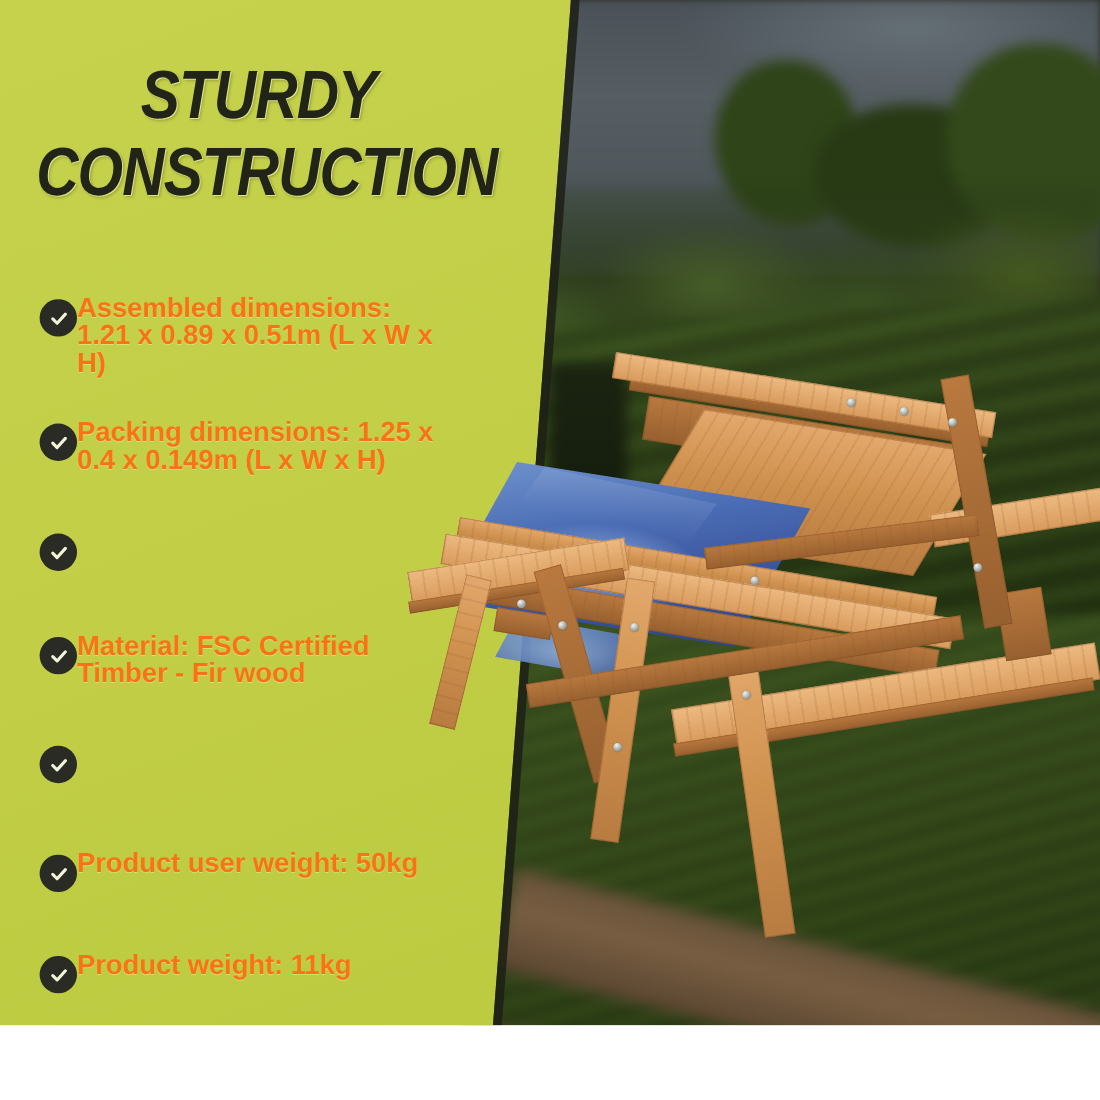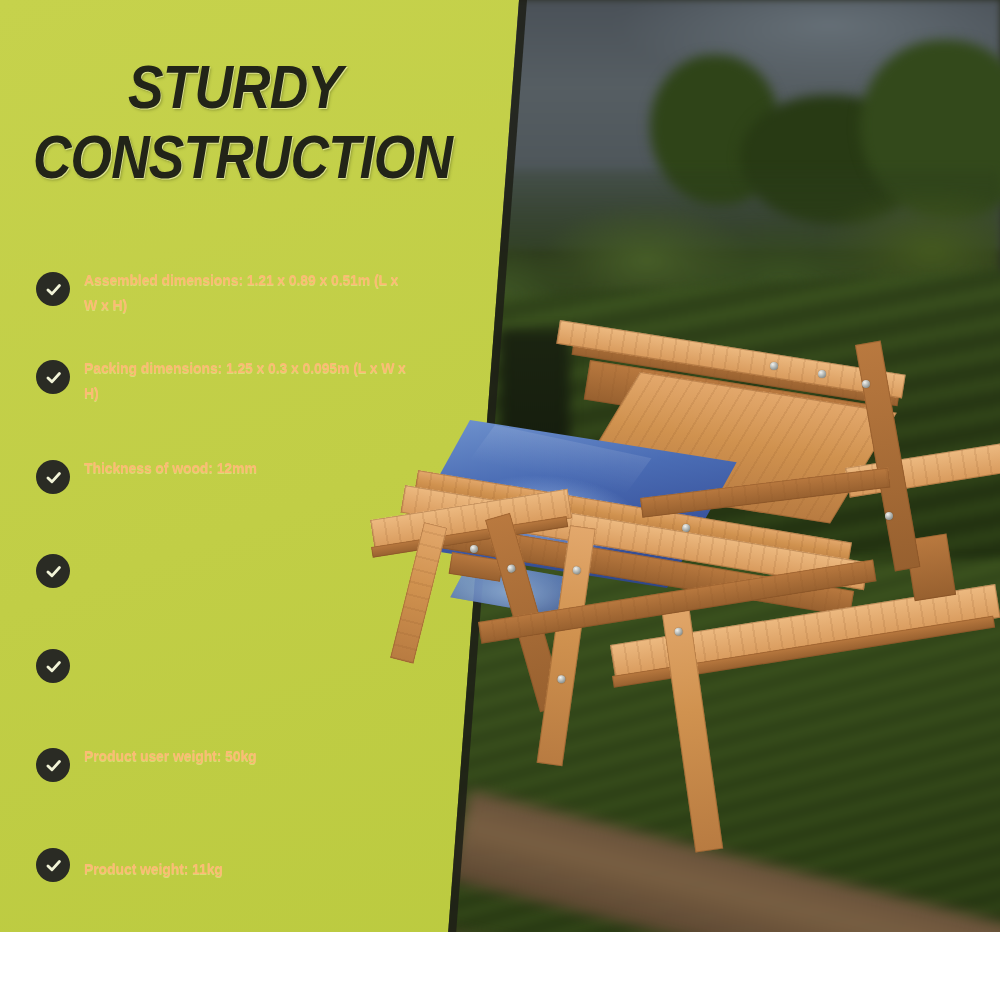--- a/index.html
+++ b/index.html
@@ -151,37 +151,36 @@
     display:flex;
     align-items:flex-start;
     min-height:46px;
   }
   .b0{margin-top:0px;}
   .b1{margin-top:38px;}
   .b2{margin-top:50px;}
   .b3{margin-top:48px;}
   .b4{margin-top:49px;}
   .b5{margin-top:53px;}
-  .b6{margin-top:46px;align-items:flex-end;}
+  .b6{margin-top:46px;}
 
   .check-icon{
     flex:0 0 auto;
     width:34px;height:34px;border-radius:50%;
     background:#2a2b24;
     display:flex;align-items:center;justify-content:center;
     margin-top:4px;
   }
   .check-icon svg{display:block;}
   .bullet-text{
-    margin-left:14px;
     font-family:"Liberation Sans", sans-serif;
     font-weight:bold;
-    font-size:14px;
+    font-size:25px;
     line-height:25px;
-    color:#fdba74;
+    color:#f97316;
     letter-spacing:-.1px;
     max-width:330px;
     text-shadow:0 1px 0 rgba(240,247,170,.45);
   }
 </style>
 </head>
 <body>
 
 <div id="poster">
 
@@ -306,38 +305,38 @@
         </span>
         <span class="bullet-text">Assembled dimensions: 1.21 x 0.89 x 0.51m (L x W x H)</span>
       </div>
 
       <div class="bullet b1">
         <span class="check-icon">
           <svg width="19" height="19" viewBox="0 0 24 24" aria-hidden="true">
             <path d="M5 12.5 L10 17.5 L19.5 7" fill="none" stroke="#F2F4D8" stroke-width="3.6" stroke-linecap="round" stroke-linejoin="round"></path>
           </svg>
         </span>
-        <span class="bullet-text">Packing dimensions: 1.25 x 0.3 x 0.095m (L x W x H)</span>
+        <span class="bullet-text">Packing dimensions: 1.25 x 0.4 x 0.149m (L x W x H)</span>
       </div>
 
       <div class="bullet b2">
         <span class="check-icon">
           <svg width="19" height="19" viewBox="0 0 24 24" aria-hidden="true">
             <path d="M5 12.5 L10 17.5 L19.5 7" fill="none" stroke="#F2F4D8" stroke-width="3.6" stroke-linecap="round" stroke-linejoin="round"></path>
           </svg>
         </span>
-        <span class="bullet-text">Thickness of wood: 12mm</span>
       </div>
 
       <div class="bullet b3">
         <span class="check-icon">
           <svg width="19" height="19" viewBox="0 0 24 24" aria-hidden="true">
             <path d="M5 12.5 L10 17.5 L19.5 7" fill="none" stroke="#F2F4D8" stroke-width="3.6" stroke-linecap="round" stroke-linejoin="round"></path>
           </svg>
         </span>
+        <span class="bullet-text">Material: FSC Certified Timber - Fir wood</span>
       </div>
 
       <div class="bullet b4">
         <span class="check-icon">
           <svg width="19" height="19" viewBox="0 0 24 24" aria-hidden="true">
             <path d="M5 12.5 L10 17.5 L19.5 7" fill="none" stroke="#F2F4D8" stroke-width="3.6" stroke-linecap="round" stroke-linejoin="round"></path>
           </svg>
         </span>
       </div>
 

